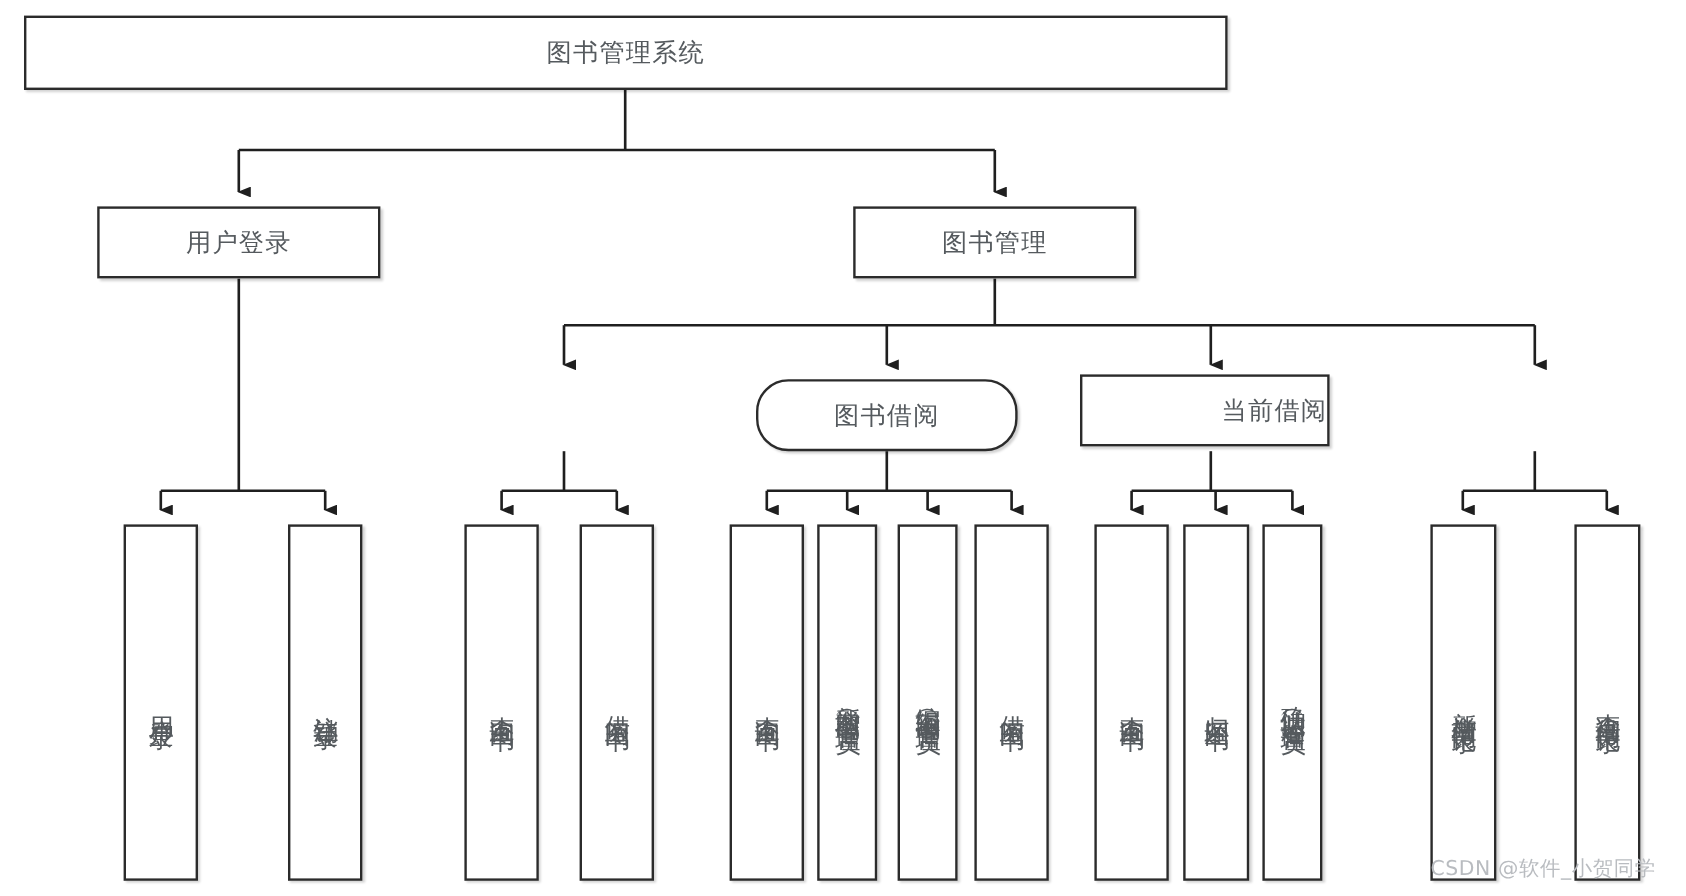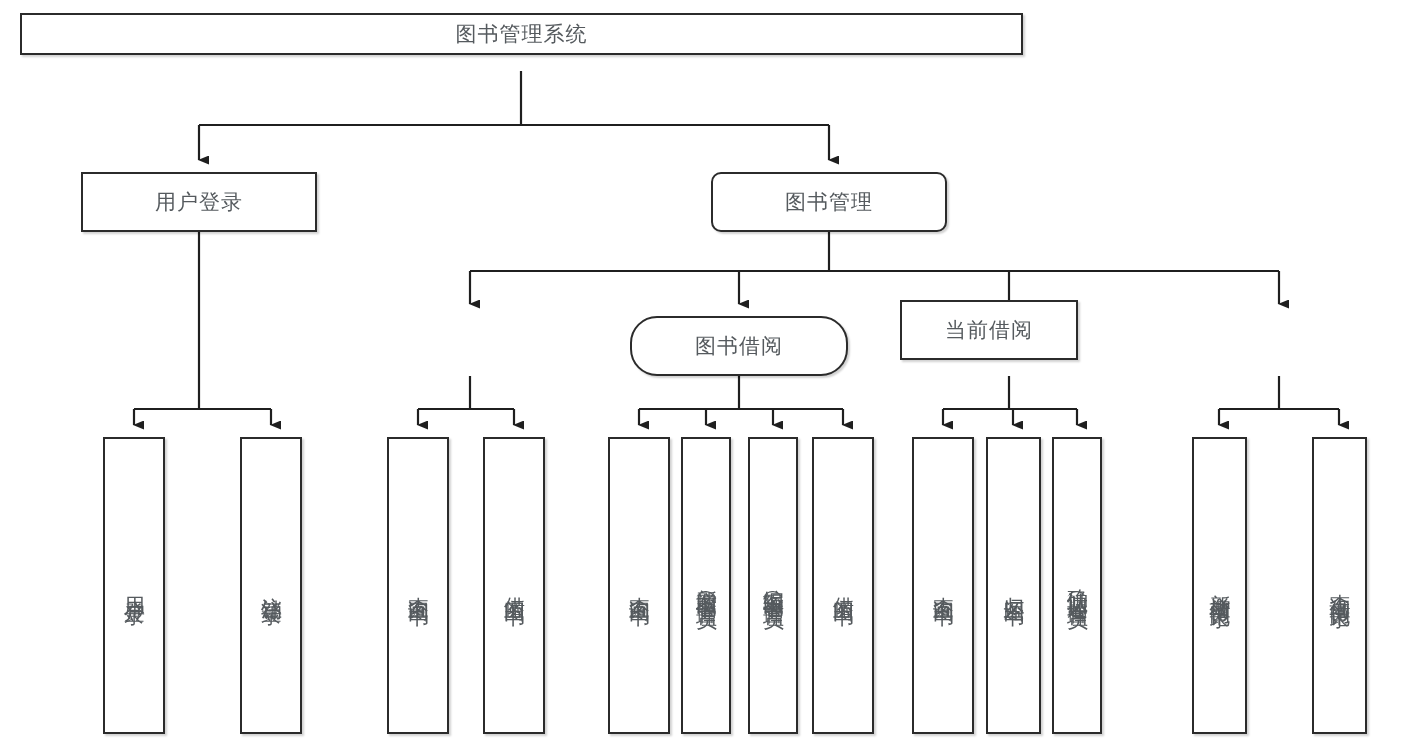--- a/index.html
+++ b/index.html
@@ -116,35 +116,35 @@
       <path d="M1013,409 L1013,425" marker-end="url(#arrowhead)"></path>
       <path d="M1077,409 L1077,425" marker-end="url(#arrowhead)"></path>
 
       <path d="M1279,376 L1279,409"></path>
       <path d="M1219,409 L1339,409"></path>
       <path d="M1219,409 L1219,425" marker-end="url(#arrowhead)"></path>
       <path d="M1339,409 L1339,425" marker-end="url(#arrowhead)"></path>
     </g>
   </svg>
 
-  <div class="node horizontal" style="left:20px; top:13px; width:1003px; height:42px;">
+  <div class="node horizontal" style="left:20px; top:13px; width:1003px; height:62px;">
     <span class="label">图书管理系统</span>
   </div>
 
   <div class="node horizontal" style="left:81px; top:172px; width:236px; height:60px;">
     <span class="label">用户登录</span>
   </div>
-  <div class="node horizontal" style="left:711px; top:172px; width:236px; height:60px;border-radius:10px;">
+  <div class="node horizontal" style="left:711px; top:172px; width:236px; height:60px;">
     <span class="label">图书管理</span>
   </div>
 
   <div class="node horizontal" style="left:630px; top:316px; width:218px; height:60px;border-radius:27px;">
     <span class="label">图书借阅</span>
   </div>
-  <div class="node horizontal" style="left:900px; top:300px; width:178px; height:60px;">
+  <div class="node horizontal" style="left:900px; top:312px; width:208px; height:60px;justify-content:flex-end;">
     <span class="label">当前借阅</span>
   </div>
 
   <div class="node vertical" style="left:103px; top:437px; width:62px; height:297px;">
     <span class="label">用户登录</span>
   </div>
   <div class="node vertical" style="left:240px; top:437px; width:62px; height:297px;">
     <span class="label">注销登录</span>
   </div>
 
@@ -178,14 +178,15 @@
     <span class="label">确认归还（管理员）</span>
   </div>
 
   <div class="node vertical" style="left:1192px; top:437px; width:55px; height:297px;">
     <span class="label">新增借阅记录</span>
   </div>
   <div class="node vertical" style="left:1312px; top:437px; width:55px; height:297px;">
     <span class="label">查询借阅记录</span>
   </div>
 
+  <div class="watermark" style="left:1192px; top:712px;">CSDN @软件_小贺同学</div>
 
 </div>
 
 </body></html>

